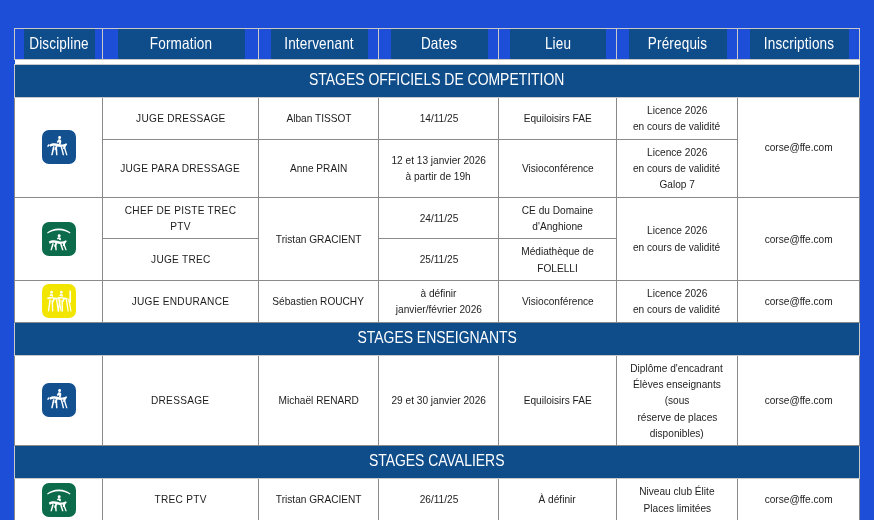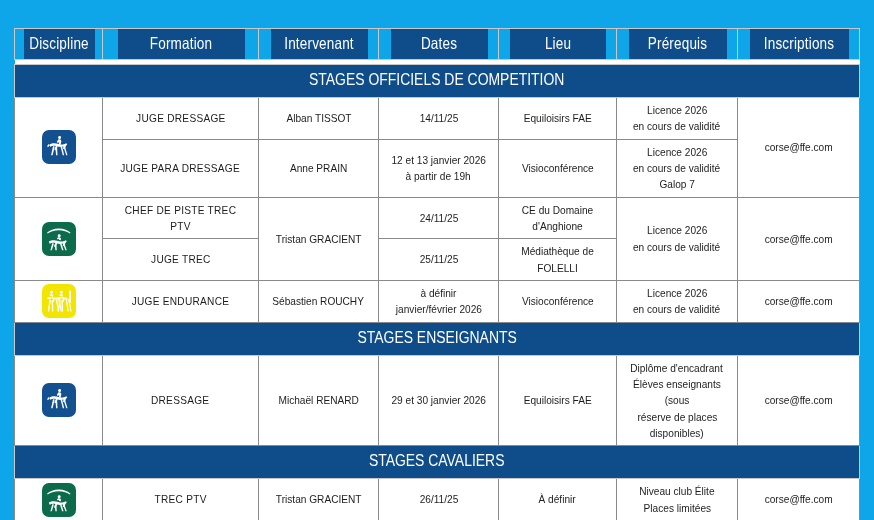--- a/index.html
+++ b/index.html
@@ -6,21 +6,21 @@
   body{
     width:874px;height:520px;
     background:#ffffff;
     font-family:"Liberation Sans", sans-serif;
     -webkit-font-smoothing:antialiased;
     overflow:hidden;
   }
   #sheet{
     position:relative;
     width:874px;height:520px;
-    background:#0ea5e9;
+    background:#1d4ed8;
     box-sizing:border-box;
   }
 
   table.grid{
     position:absolute;
     left:14px;top:28px;
     width:845px;
     border-collapse:collapse;
     table-layout:fixed;
   }

